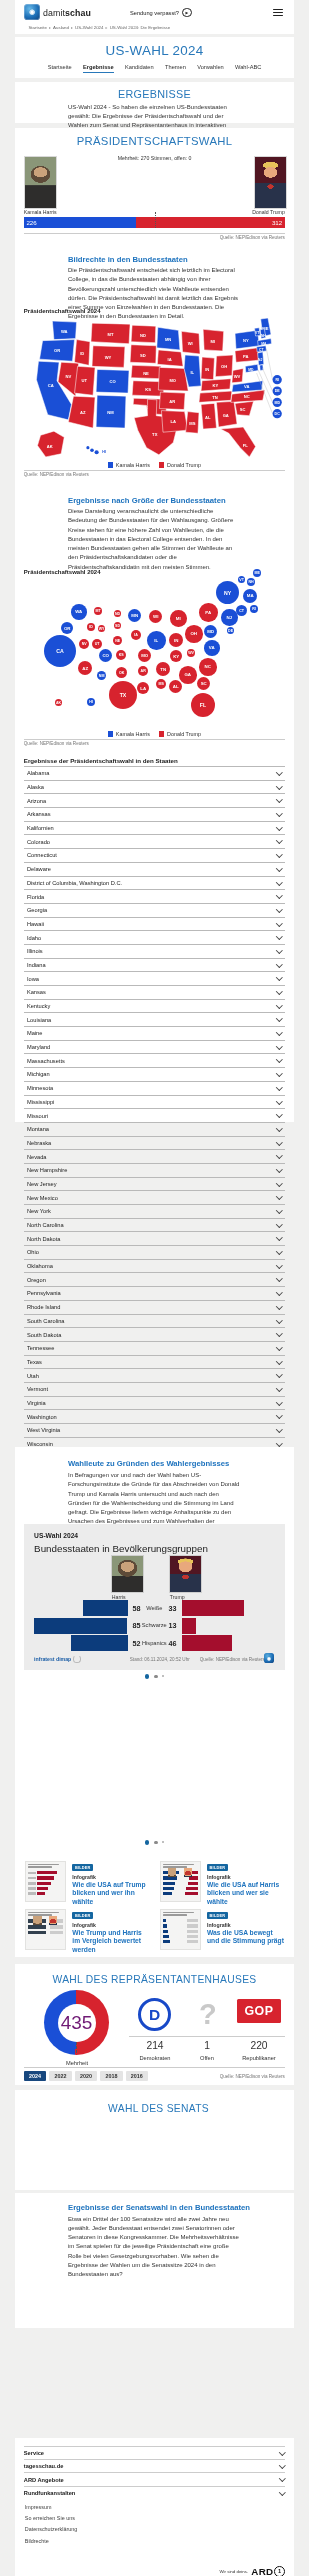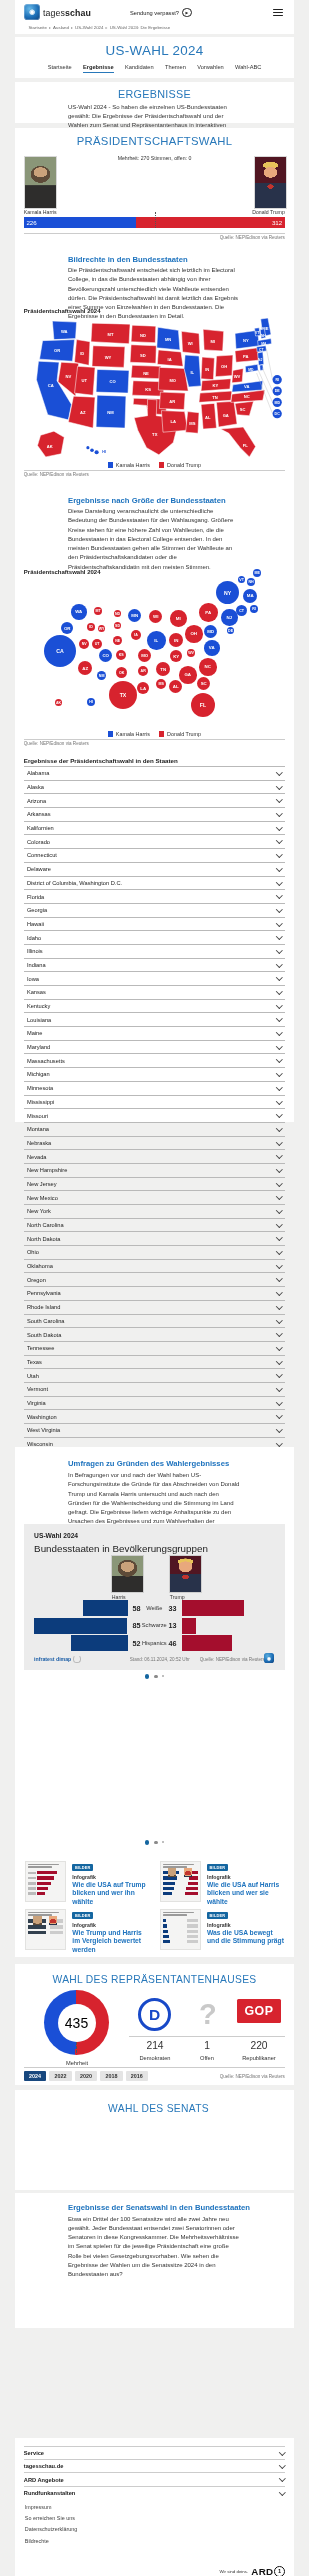--- a/index.html
+++ b/index.html
@@ -53,21 +53,21 @@
   .dots{position:absolute;display:flex;gap:4.6px;align-items:center;justify-content:center;width:100%;}
   .dot{border-radius:50%;cursor:pointer;}
   
   .badge{display:inline-block;background:#1466a0;color:#fff;font-size:3.9px;font-weight:700;padding:1px 2.6px;border-radius:1px;letter-spacing:0.2px;}
   .teaser-title{color:#1e73be;font-weight:700;font-size:6.7px;line-height:1.25;}
   .kicker{font-size:5.2px;color:#333;font-weight:700;}
   .thumb{position:absolute;width:41px;height:41px;background:#f4f4f3;border:0.5px solid #e2e2e0;padding:2.1px;box-sizing:border-box;cursor:pointer;}
   .tl{height:1.3px;background:#9a9a9a;margin-bottom:1px;border-radius:0.5px;}
   
   .donut{position:absolute;border-radius:50%;background:conic-gradient(#d7232e 0 50.6%,#1a4fd6 50.6% 100%);display:flex;align-items:center;justify-content:center;}
-  .donut-hole{background:#fff;border-radius:50%;display:flex;align-items:center;justify-content:center;font-size:14px;color:#000000;}
+  .donut-hole{background:#fff;border-radius:50%;display:flex;align-items:center;justify-content:center;font-size:19px;color:#701a75;}
   .dem-logo{width:27px;height:27px;border-radius:50%;border:3.1px solid #1849c8;color:#1849c8;font-size:15.5px;font-weight:700;display:flex;align-items:center;justify-content:center;}
   .gop-logo{width:44px;height:24px;background:#d7232e;border-radius:1.5px;color:#fff;font-weight:700;font-size:12.4px;display:flex;align-items:center;justify-content:center;letter-spacing:0.5px;}
   .qmark{font-size:29px;font-weight:700;color:#c9c9c9;line-height:1;}
   .col-num{position:absolute;font-size:10.3px;color:#333;text-align:center;width:52px;}
   .col-lab{position:absolute;font-size:5.7px;color:#333;text-align:center;width:52px;}
   .chip{display:inline-flex;align-items:center;justify-content:center;height:10.3px;padding:0 5.2px;font-size:5.4px;font-weight:700;border-radius:1px;margin-right:3.1px;cursor:pointer;background:#e4e4e4;color:#333;}
   .chip.active{background:#17477e;color:#fff;}
   
   .foot-row{display:flex;align-items:center;justify-content:space-between;border-top:0.5px solid #ccc;font-size:5.7px;font-weight:700;color:#222;cursor:pointer;}
   .foot-link{font-size:5.4px;color:#444;cursor:pointer;}
@@ -81,21 +81,21 @@
 </style>
 </head>
 <body>
 
 <div class="page">
 
   <div class="card" style="top:0;height:34px;">
     <div class="abs" style="left:9.3px;top:4.1px;">
         <div class="ts-logo">◉</div>
       </div>
-    <div class="abs brand-word" style="left:28px;top:8.2px;"><span>tages</span><b>schau</b></div>
+    <div class="abs brand-word" style="left:28px;top:8.2px;"><span>damit</span><b>schau</b></div>
     <div class="abs" style="left:115px;top:7.7px;font-size:5.7px;color:#222;display:flex;align-items:center;">
       <span>Sendung verpasst?</span>
       <span class="play-circle">▶</span>
     </div>
     <div class="abs burger" style="left:258px;top:8.8px;">
         <div></div>
         <div></div>
         <div></div>
       </div>
     <div class="abs crumbs" style="left:13.4px;top:25px;" id="breadcrumb"><span>Startseite</span><span class="sep">▸</span><span>Ausland</span><span class="sep">▸</span><span>US-Wahl 2024</span><span class="sep">▸</span><span>US-Wahl 2024: Die Ergebnisse</span></div>
@@ -521,21 +521,21 @@
           <span class="chev"></span>
         </div>
         <div class="acc-row" style="height: 12.7px; border-bottom: 0.5px solid rgb(185, 185, 185);">
           <span>Wyoming</span>
           <span class="chev"></span>
         </div>
       </div>
   </div>
 
   <div class="card" style="top:1447px;height:510px;">
-    <div class="abs sub-head" style="left:53px;top:12.4px;">Umfragen zu Gründen des Wahlergebnisses</div>
+    <div class="abs sub-head" style="left:53px;top:12.4px;">Wahlleute zu Gründen des Wahlergebnisses</div>
     <div class="abs body-text" style="left:53px;width:173px;top:24px;">In Befragungen vor und nach der Wahl haben US-Forschungsinstitute die Gründe für das Abschneiden von Donald Trump und Kamala Harris untersucht und auch nach den Gründen für die Wahlentscheidung und die Stimmung im Land gefragt. Die Ergebnisse liefern wichtige Anhaltspunkte zu den Ursachen des Ergebnisses und zum Wahlverhalten der verschiedenen Bevölkerungsgruppen.</div>
 
     <div class="info-card" style="left:8.8px;top:77px;width:261px;height:146px;">
       <div class="abs" style="left:10.3px;top:8.2px;font-size:6.7px;font-weight:700;color:#222;">US-Wahl 2024</div>
       <div class="abs" style="left:10.3px;top:18.5px;font-size:9.8px;color:#222;">Bundesstaaten in Bevölkerungsgruppen</div>
       <div class="small-photo photo-harris" style="left:87px;top:31px;"></div>
       <div class="small-photo photo-trump" style="left:145px;top:31px;"></div>
       <div class="abs" style="left:88px;top:70px;font-size:5.2px;color:#333;">Harris</div>
       <div class="abs" style="left:146px;top:70px;font-size:5.2px;color:#333;">Trump</div>
       <div id="demoRows">

